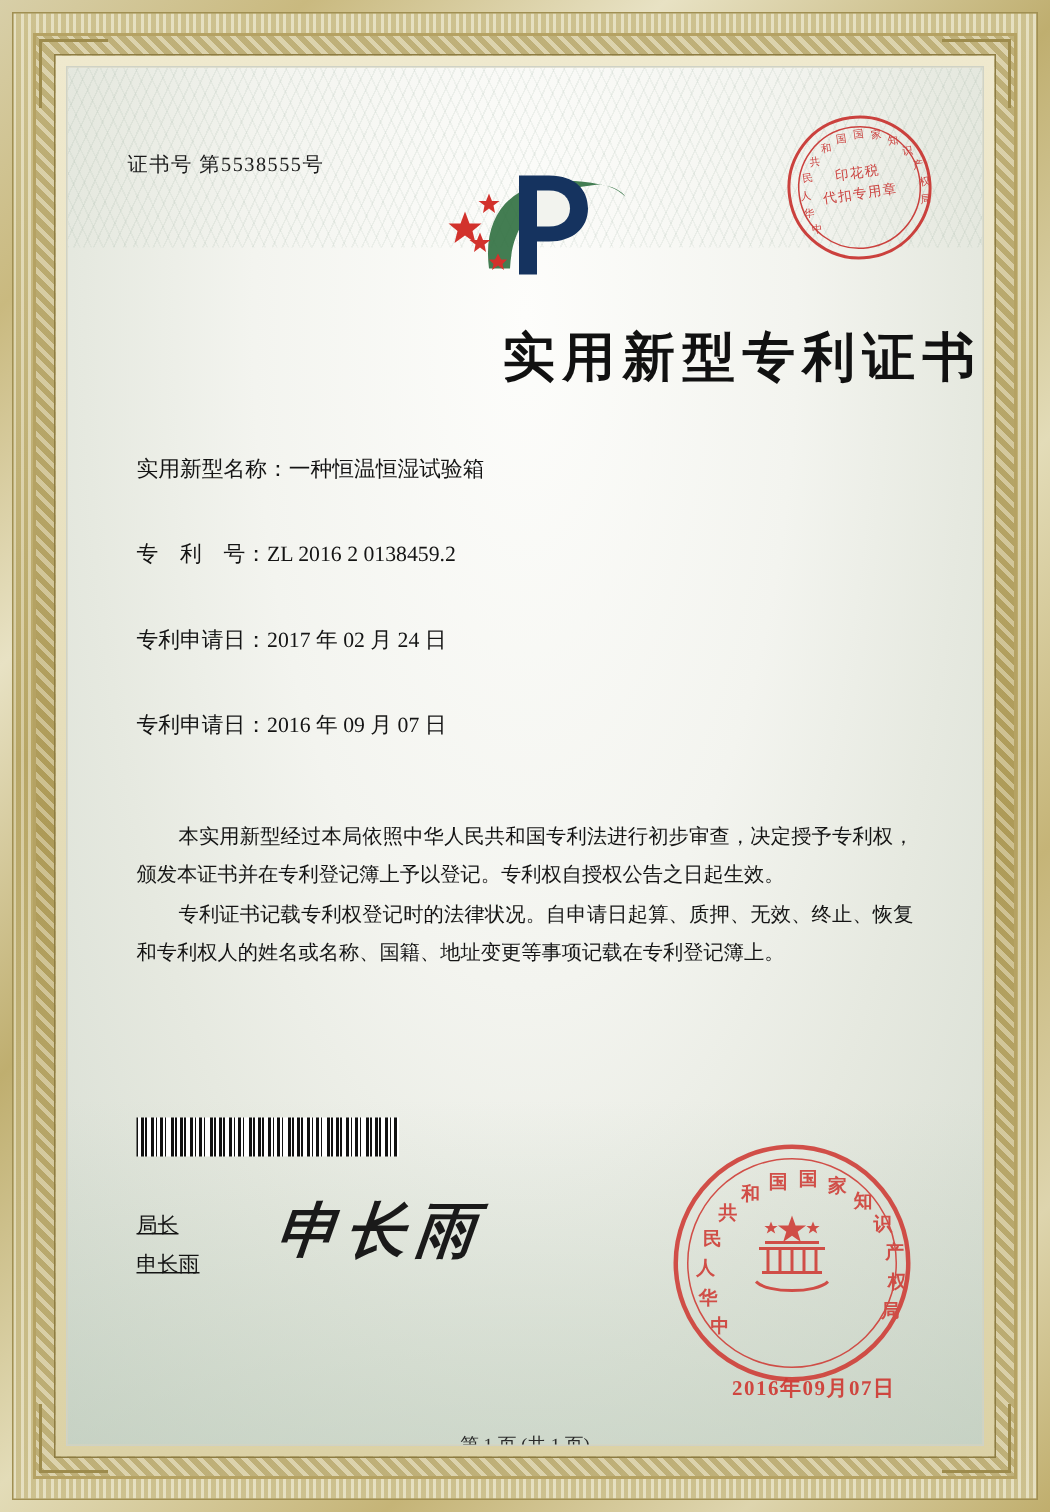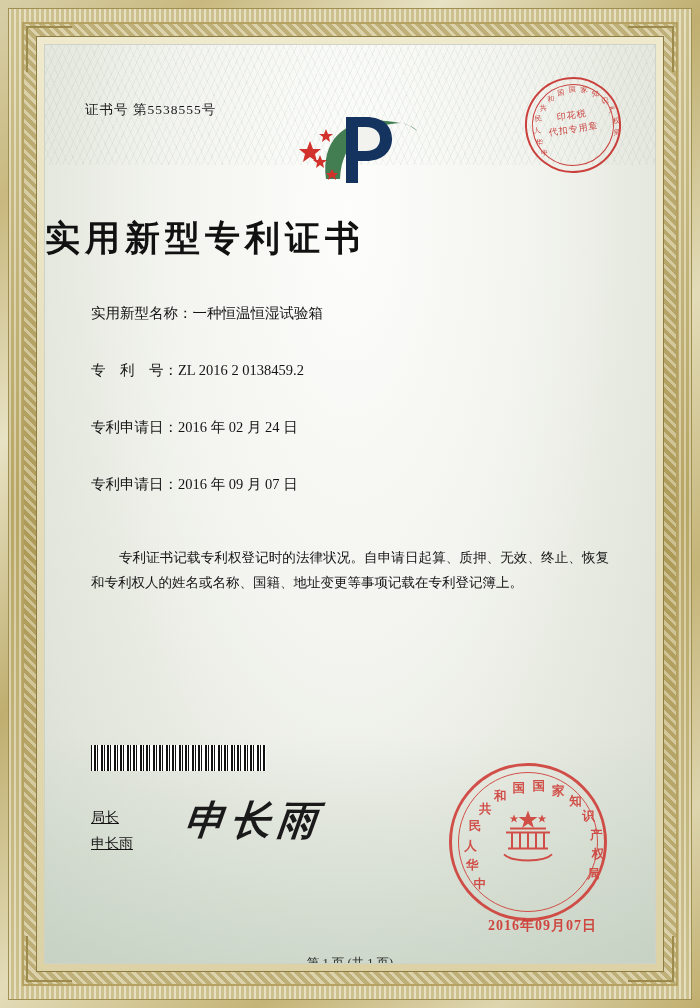--- a/index.html
+++ b/index.html
@@ -177,21 +177,21 @@
     transform: translateX(-50%);
     width: 140px;
     height: 82px;
   }
 
   
   .main-title {
     position: absolute;
     left: 0; right: 0;
     top: 170px;
-    text-align: left;
+    text-align: right;
     font-size: 35px;
     font-weight: bold;
     letter-spacing: 5px;
     color: #111;
     font-family: "DejaVu Serif", serif;
   }
 
   
   .fields {
     position: absolute;
@@ -389,28 +389,29 @@
       <div class="main-title">实用新型专利证书</div>
 
       <div class="fields">
         <div class="field-row">
           <span class="field-label">实用新型名称：</span><span class="field-value">一种恒温恒湿试验箱</span>
         </div>
         <div class="field-row">
           <span class="field-label">专　利　号：</span><span class="field-value">ZL 2016 2 0138459.2</span>
         </div>
         <div class="field-row">
-          <span class="field-label">专利申请日：</span><span class="field-value">2016 年 02 月 24 日</span>
+          <span class="field-label">专利申请日：</span><span class="field-value">2017 年 02 月 24 日</span>
         </div>
         <div class="field-row">
           <span class="field-label">专利申请日：</span><span class="field-value">2016 年 09 月 07 日</span>
         </div>
       </div>
 
       <div class="paragraphs">
+        <p class="para">本实用新型经过本局依照中华人民共和国专利法进行初步审查，决定授予专利权，颁发本证书并在专利登记簿上予以登记。专利权自授权公告之日起生效。</p>
         <p class="para">专利证书记载专利权登记时的法律状况。自申请日起算、质押、无效、终止、恢复和专利权人的姓名或名称、国籍、地址变更等事项记载在专利登记簿上。</p>
       </div>
 
       <div class="barcode"></div>
 
       <div class="sig-label">
         <div>局长</div>
         <div>申长雨</div>
       </div>
       <div class="sig-hand">申长雨</div>

